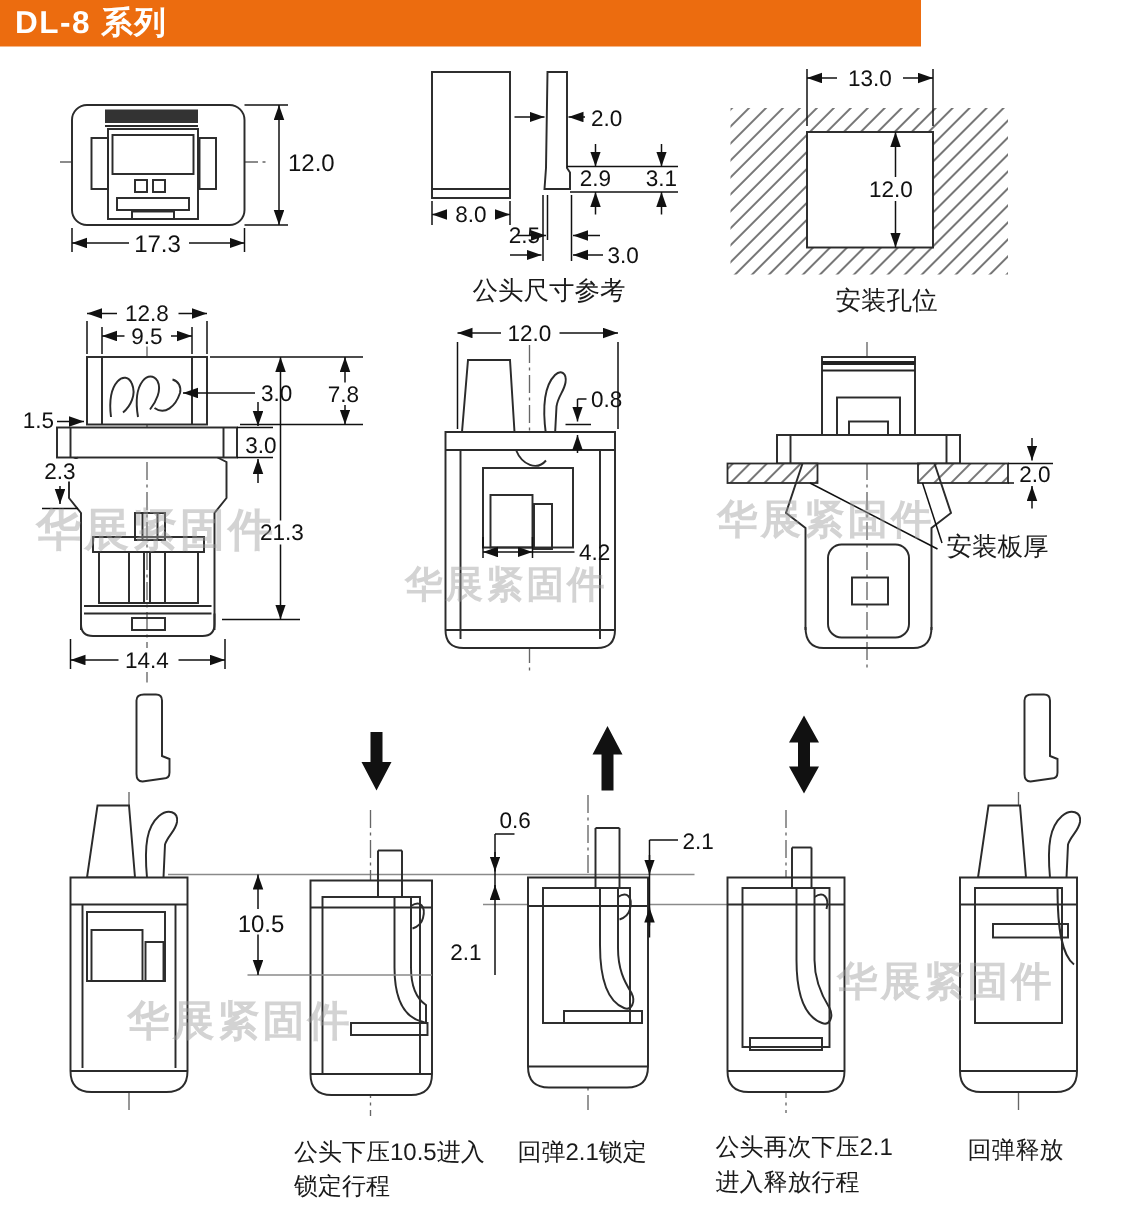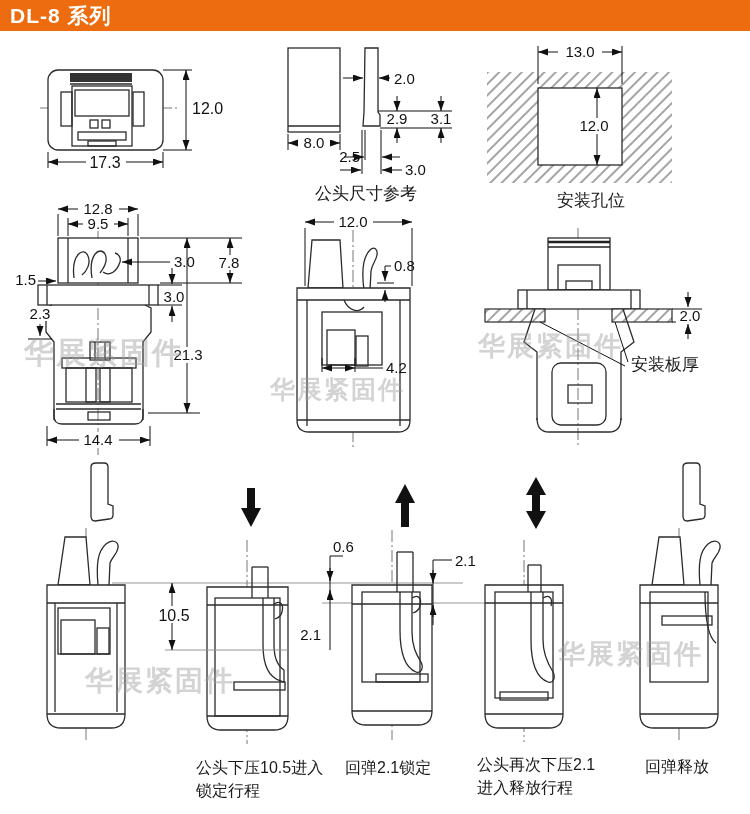--- a/index.html
+++ b/index.html
@@ -1,18 +1,18 @@
 <!DOCTYPE html>
 <html><head>
 <meta charset="utf-8">
 <style>
   html,body{margin:0;padding:0;background:#ffffff;}
   .stage{position:relative;width:750px;height:814px;background:#fff;overflow:hidden;
          font-family:"Liberation Sans","DejaVu Sans",sans-serif;}
-  .hdr{position:absolute;left:0;top:0;width:750px;height:31px;background:#ec6c0f;}
+  .hdr{position:absolute;left:0;top:0;width:614px;height:31px;background:#ec6c0f;}
   .hdr span{display:inline-block;margin-left:10px;line-height:31px;color:#fff;
             font-size:21px;font-weight:bold;letter-spacing:1px;}
   svg{position:absolute;left:0;top:0;}
   svg text{font-family:"Liberation Sans","DejaVu Sans",sans-serif;fill:#111;}
   .dim{font-size:15px;}
   .dimb{font-size:16px;}
   .lbl{font-size:17px;fill:#1a1a1a;}
   .cap{font-size:16px;fill:#1a1a1a;}
   .wm{font-weight:bold;fill:#9e9e9e;opacity:.45;letter-spacing:2px;}
   .ol{stroke:#2b2b2b;stroke-width:1.3;fill:none;}

